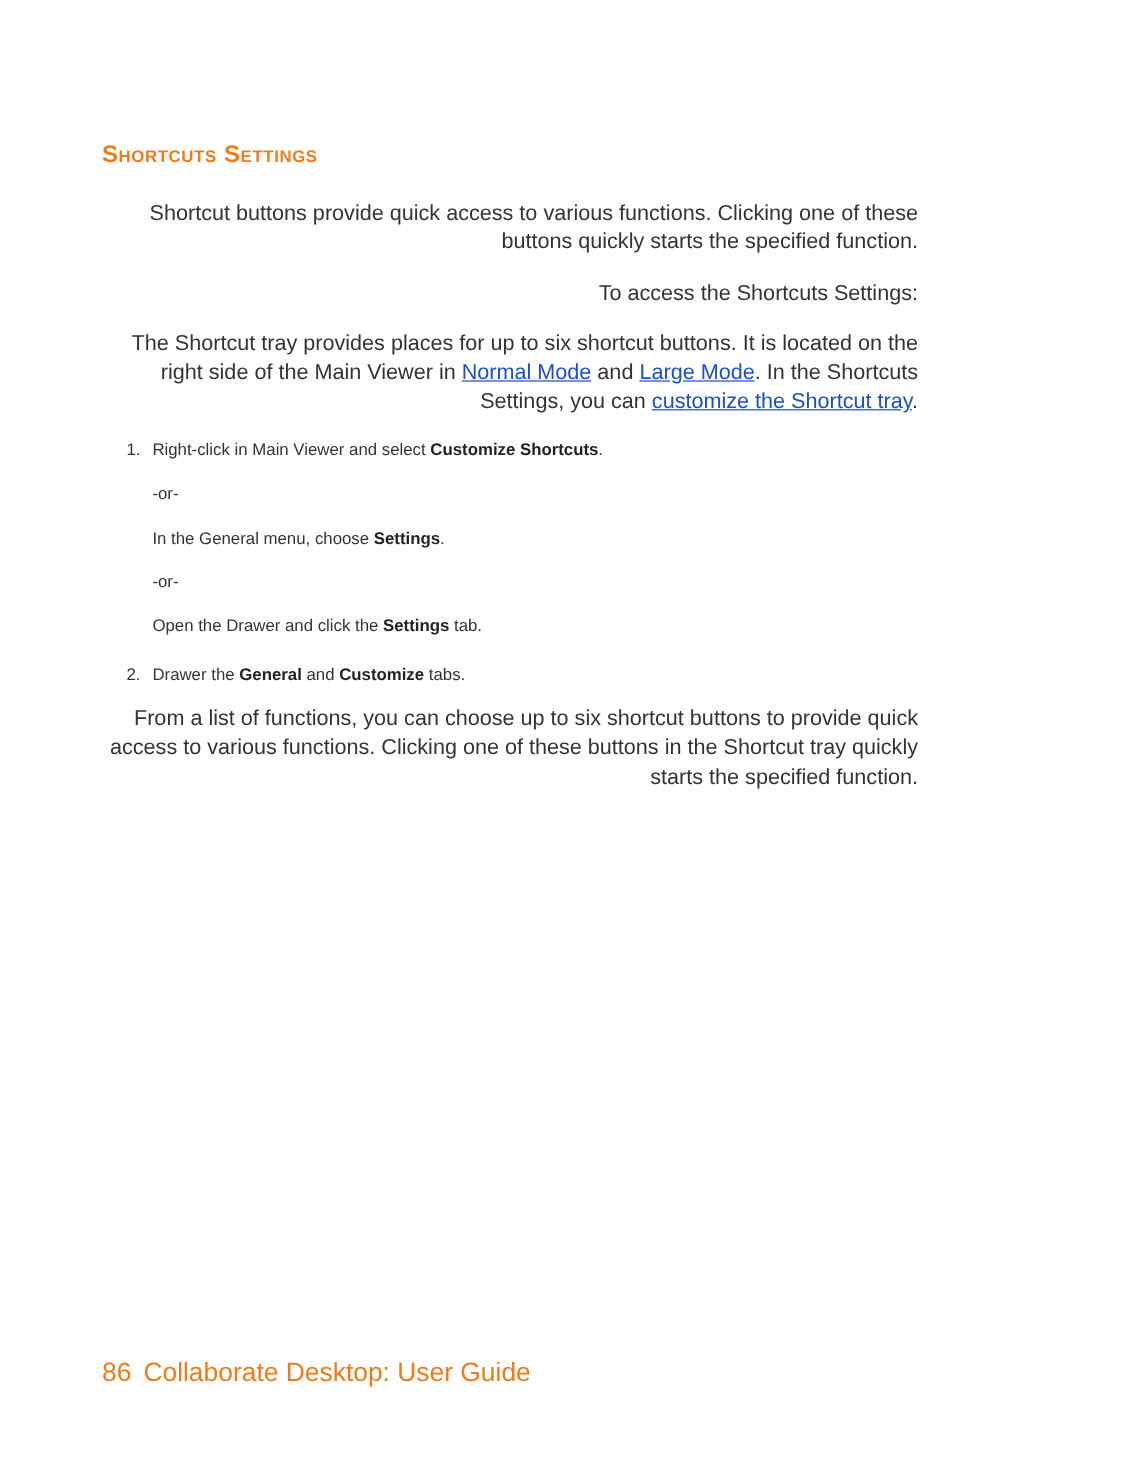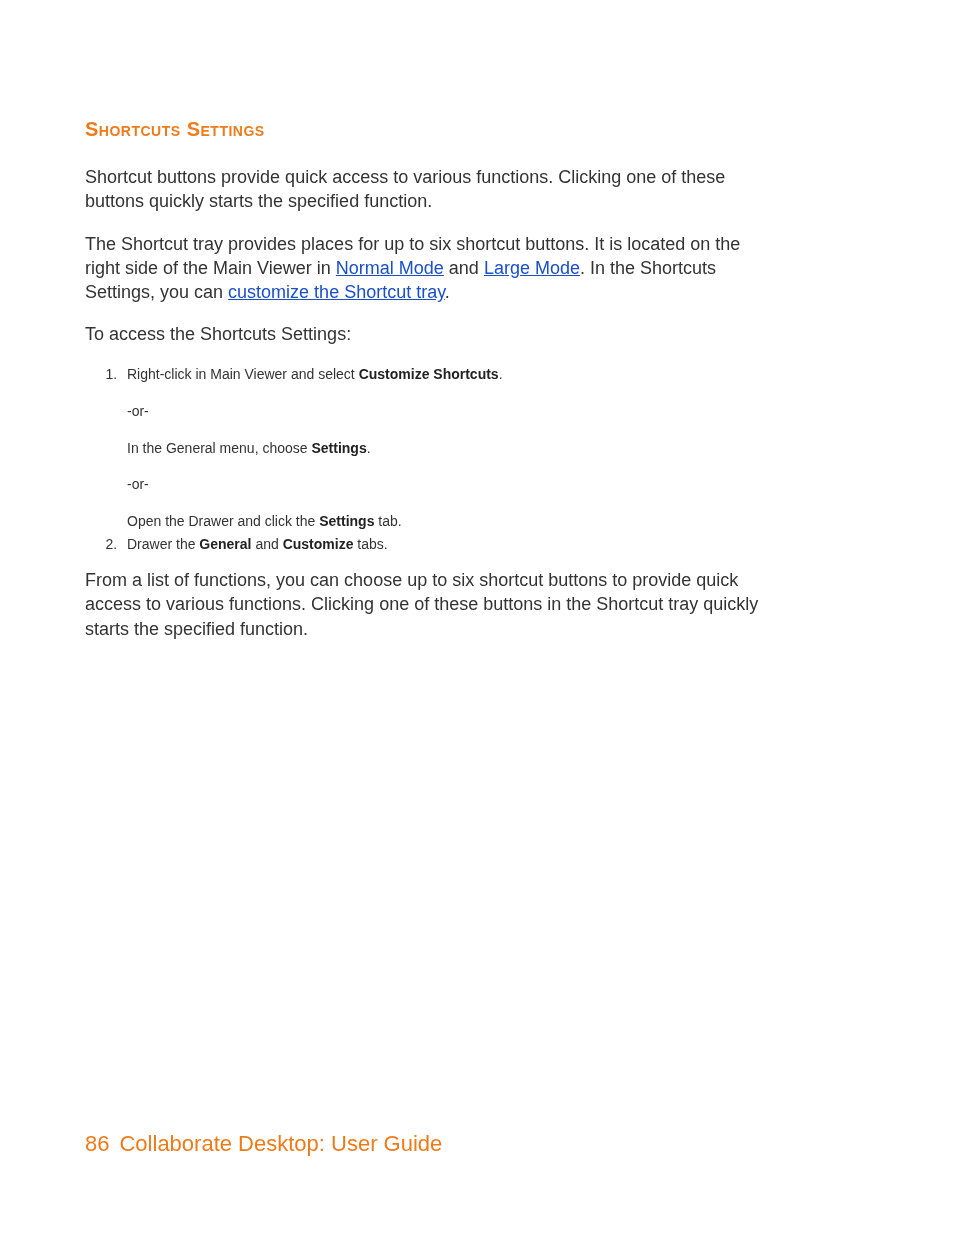--- a/index.html
+++ b/index.html
@@ -23,20 +23,21 @@
     font-variant: small-caps;
     font-size: 20px;
     letter-spacing: 0.5px;
     margin-bottom: 24px;
   }
   .para {
     font-size: 18px;
     line-height: 1.35;
     color: #333333;
     margin-bottom: 18px;
+    text-align: right;
   }
   .link {
     color: #1a4fc9;
     text-decoration: underline;
     cursor: pointer;
   }
   .bold {
     font-weight: bold;
     color: #222222;
   }
@@ -67,39 +68,39 @@
 </style>
 </head>
 <body>
 
 <div class="page">
 
   <div class="heading">Shortcuts Settings</div>
 
   <div class="para">Shortcut buttons provide quick access to various functions. Clicking one of these buttons quickly starts the specified function.</div>
 
+  <div class="para">To access the Shortcuts Settings:</div>
+
   <div class="para">
     <span>The Shortcut tray provides places for up to six shortcut buttons. It is located on the right side of the Main Viewer in </span><span class="link">Normal Mode</span><span> and </span><span class="link">Large Mode</span><span>. In the Shortcuts Settings, you can </span><span class="link">customize the Shortcut tray</span><span>.</span>
   </div>
-
-  <div class="para">To access the Shortcuts Settings:</div>
 
   <ol class="steps">
     <li>
       <span>Right-click in Main Viewer and select </span><span class="bold">Customize Shortcuts</span><span>.</span>
 
       <div class="substep">-or-</div>
 
       <div class="substep">
         <span>In the General menu, choose </span><span class="bold">Settings</span><span>.</span>
       </div>
 
       <div class="substep">-or-</div>
 
-      <div class="substep" style="margin-bottom:4px;">
+      <div class="substep" style="margin-bottom:22px;">
         <span>Open the Drawer and click the </span><span class="bold">Settings</span><span> tab.</span>
       </div>
     </li>
     <li>
       <span>Drawer the </span><span class="bold">General</span><span> and </span><span class="bold">Customize</span><span> tabs.</span>
     </li>
   </ol>
 
   <div class="para">From a list of functions, you can choose up to six shortcut buttons to provide quick access to various functions. Clicking one of these buttons in the Shortcut tray quickly starts the specified function.</div>
 

